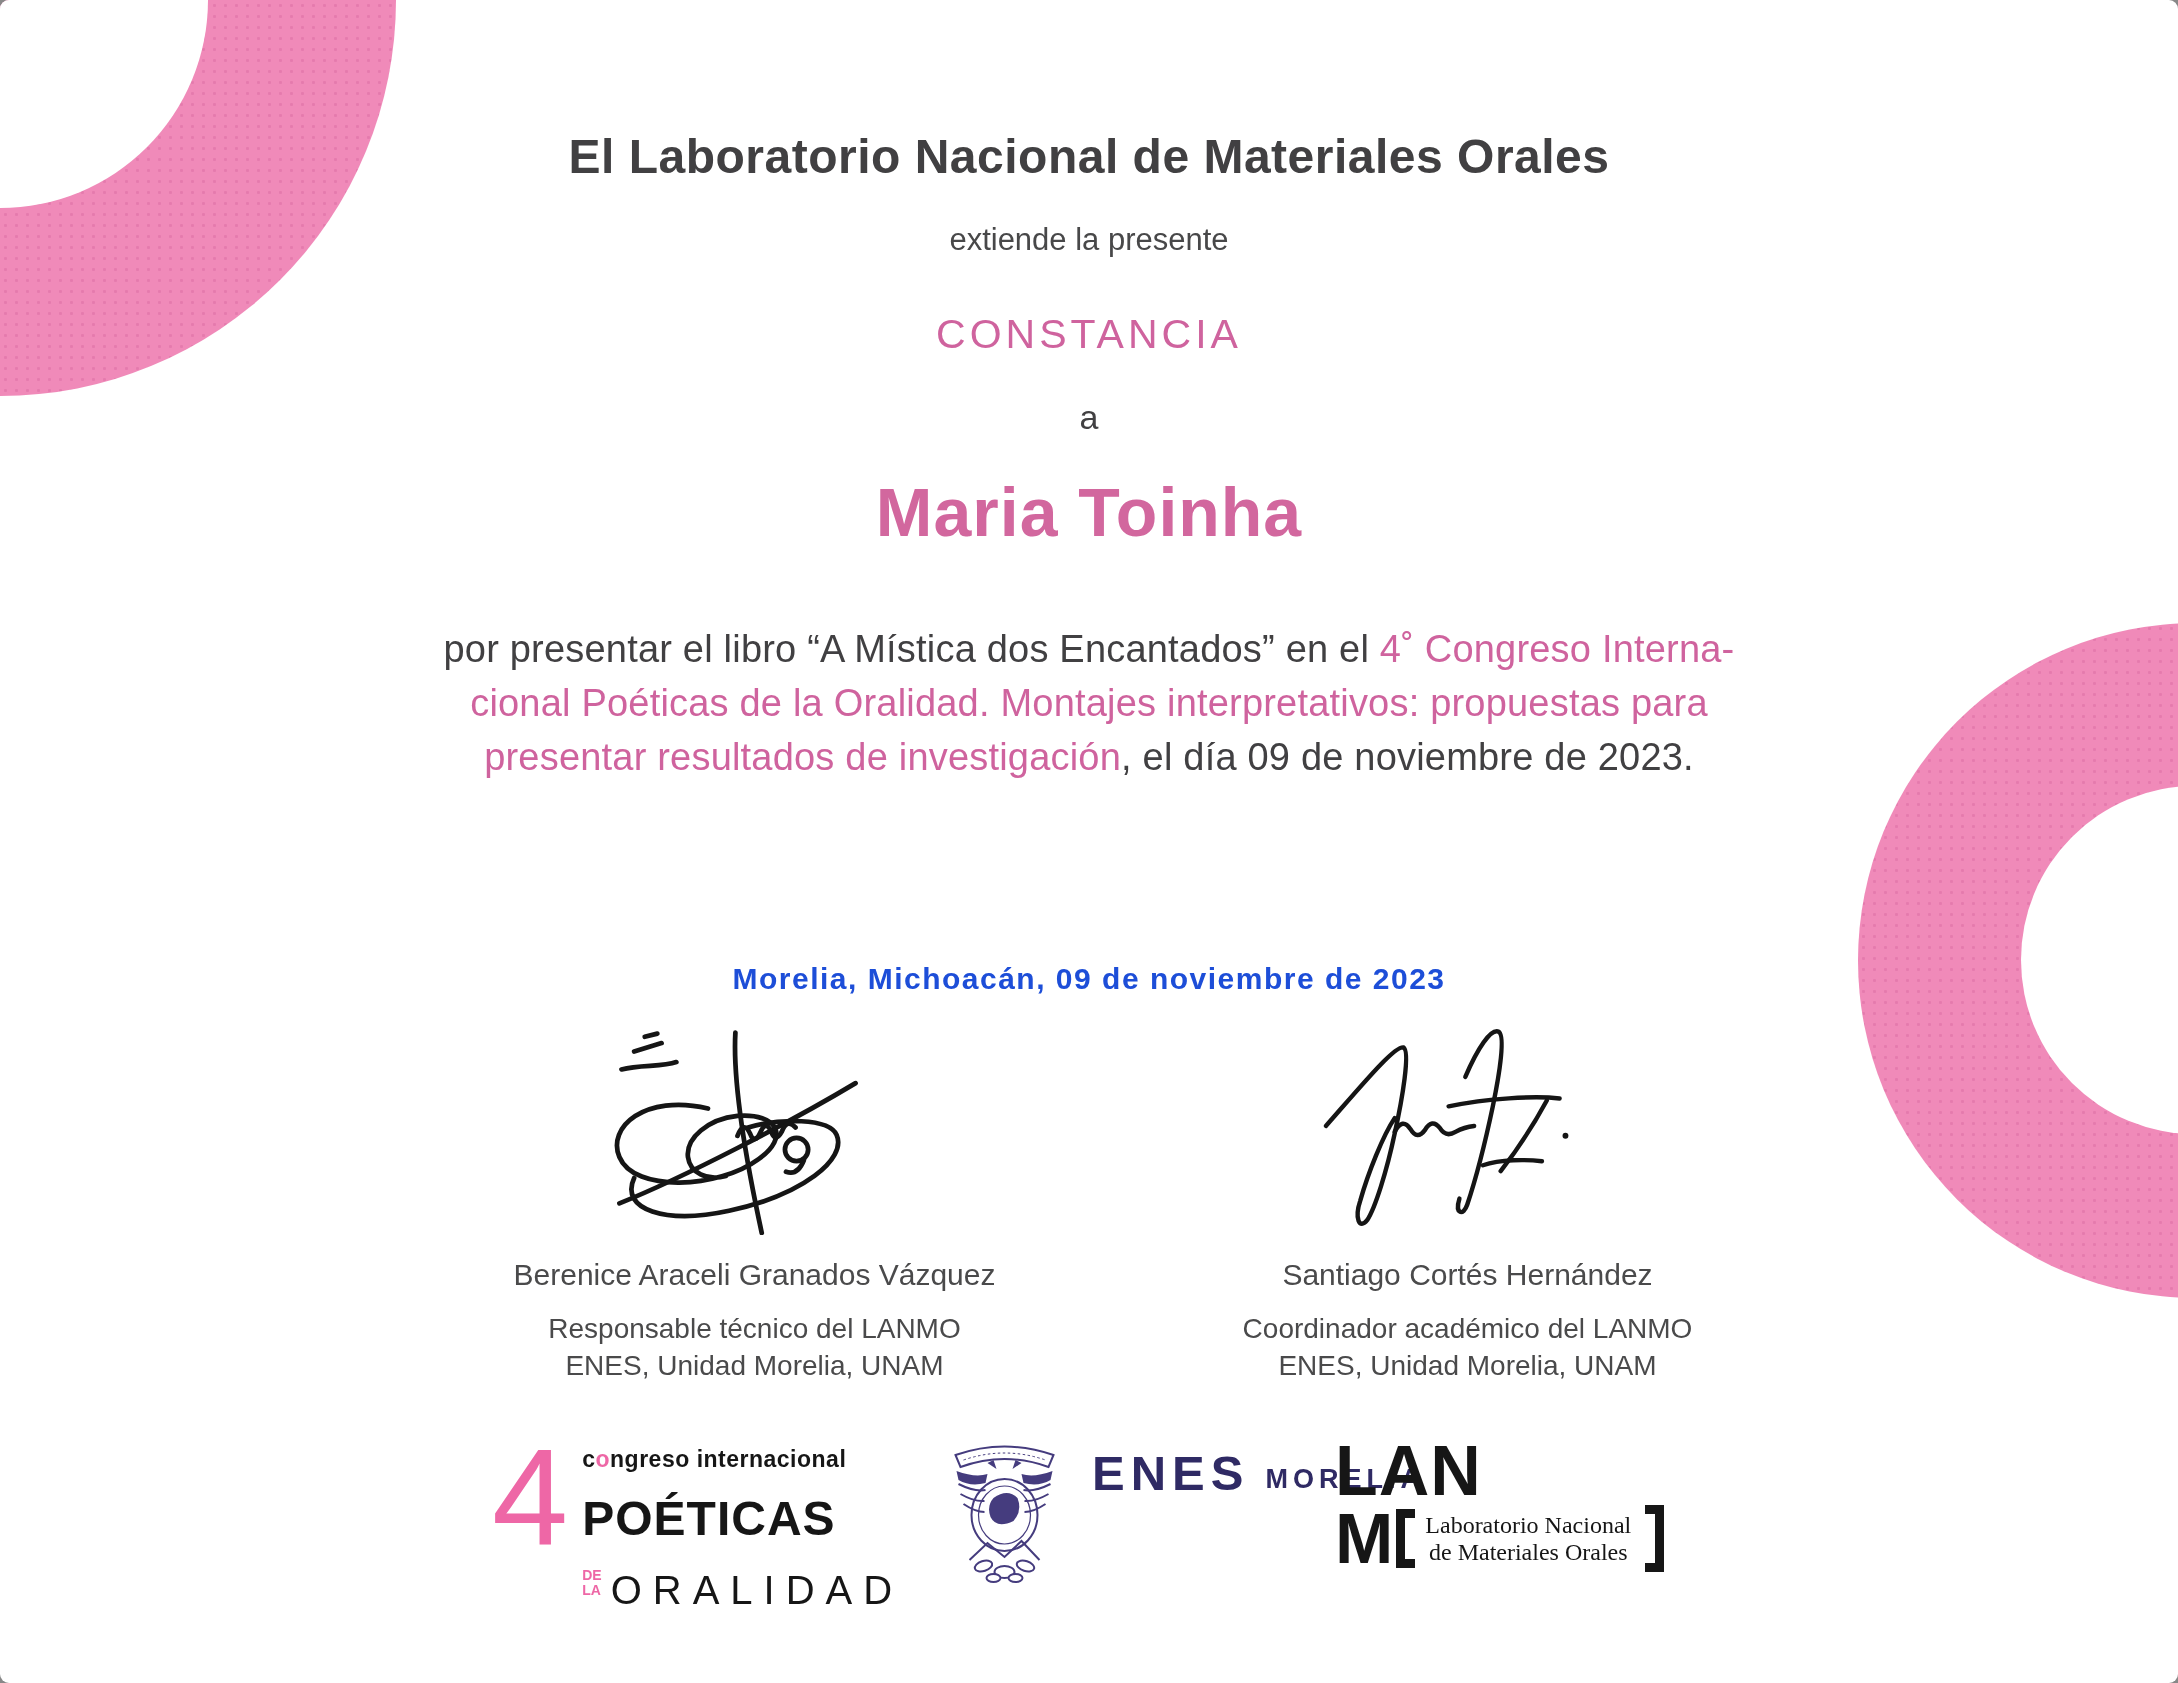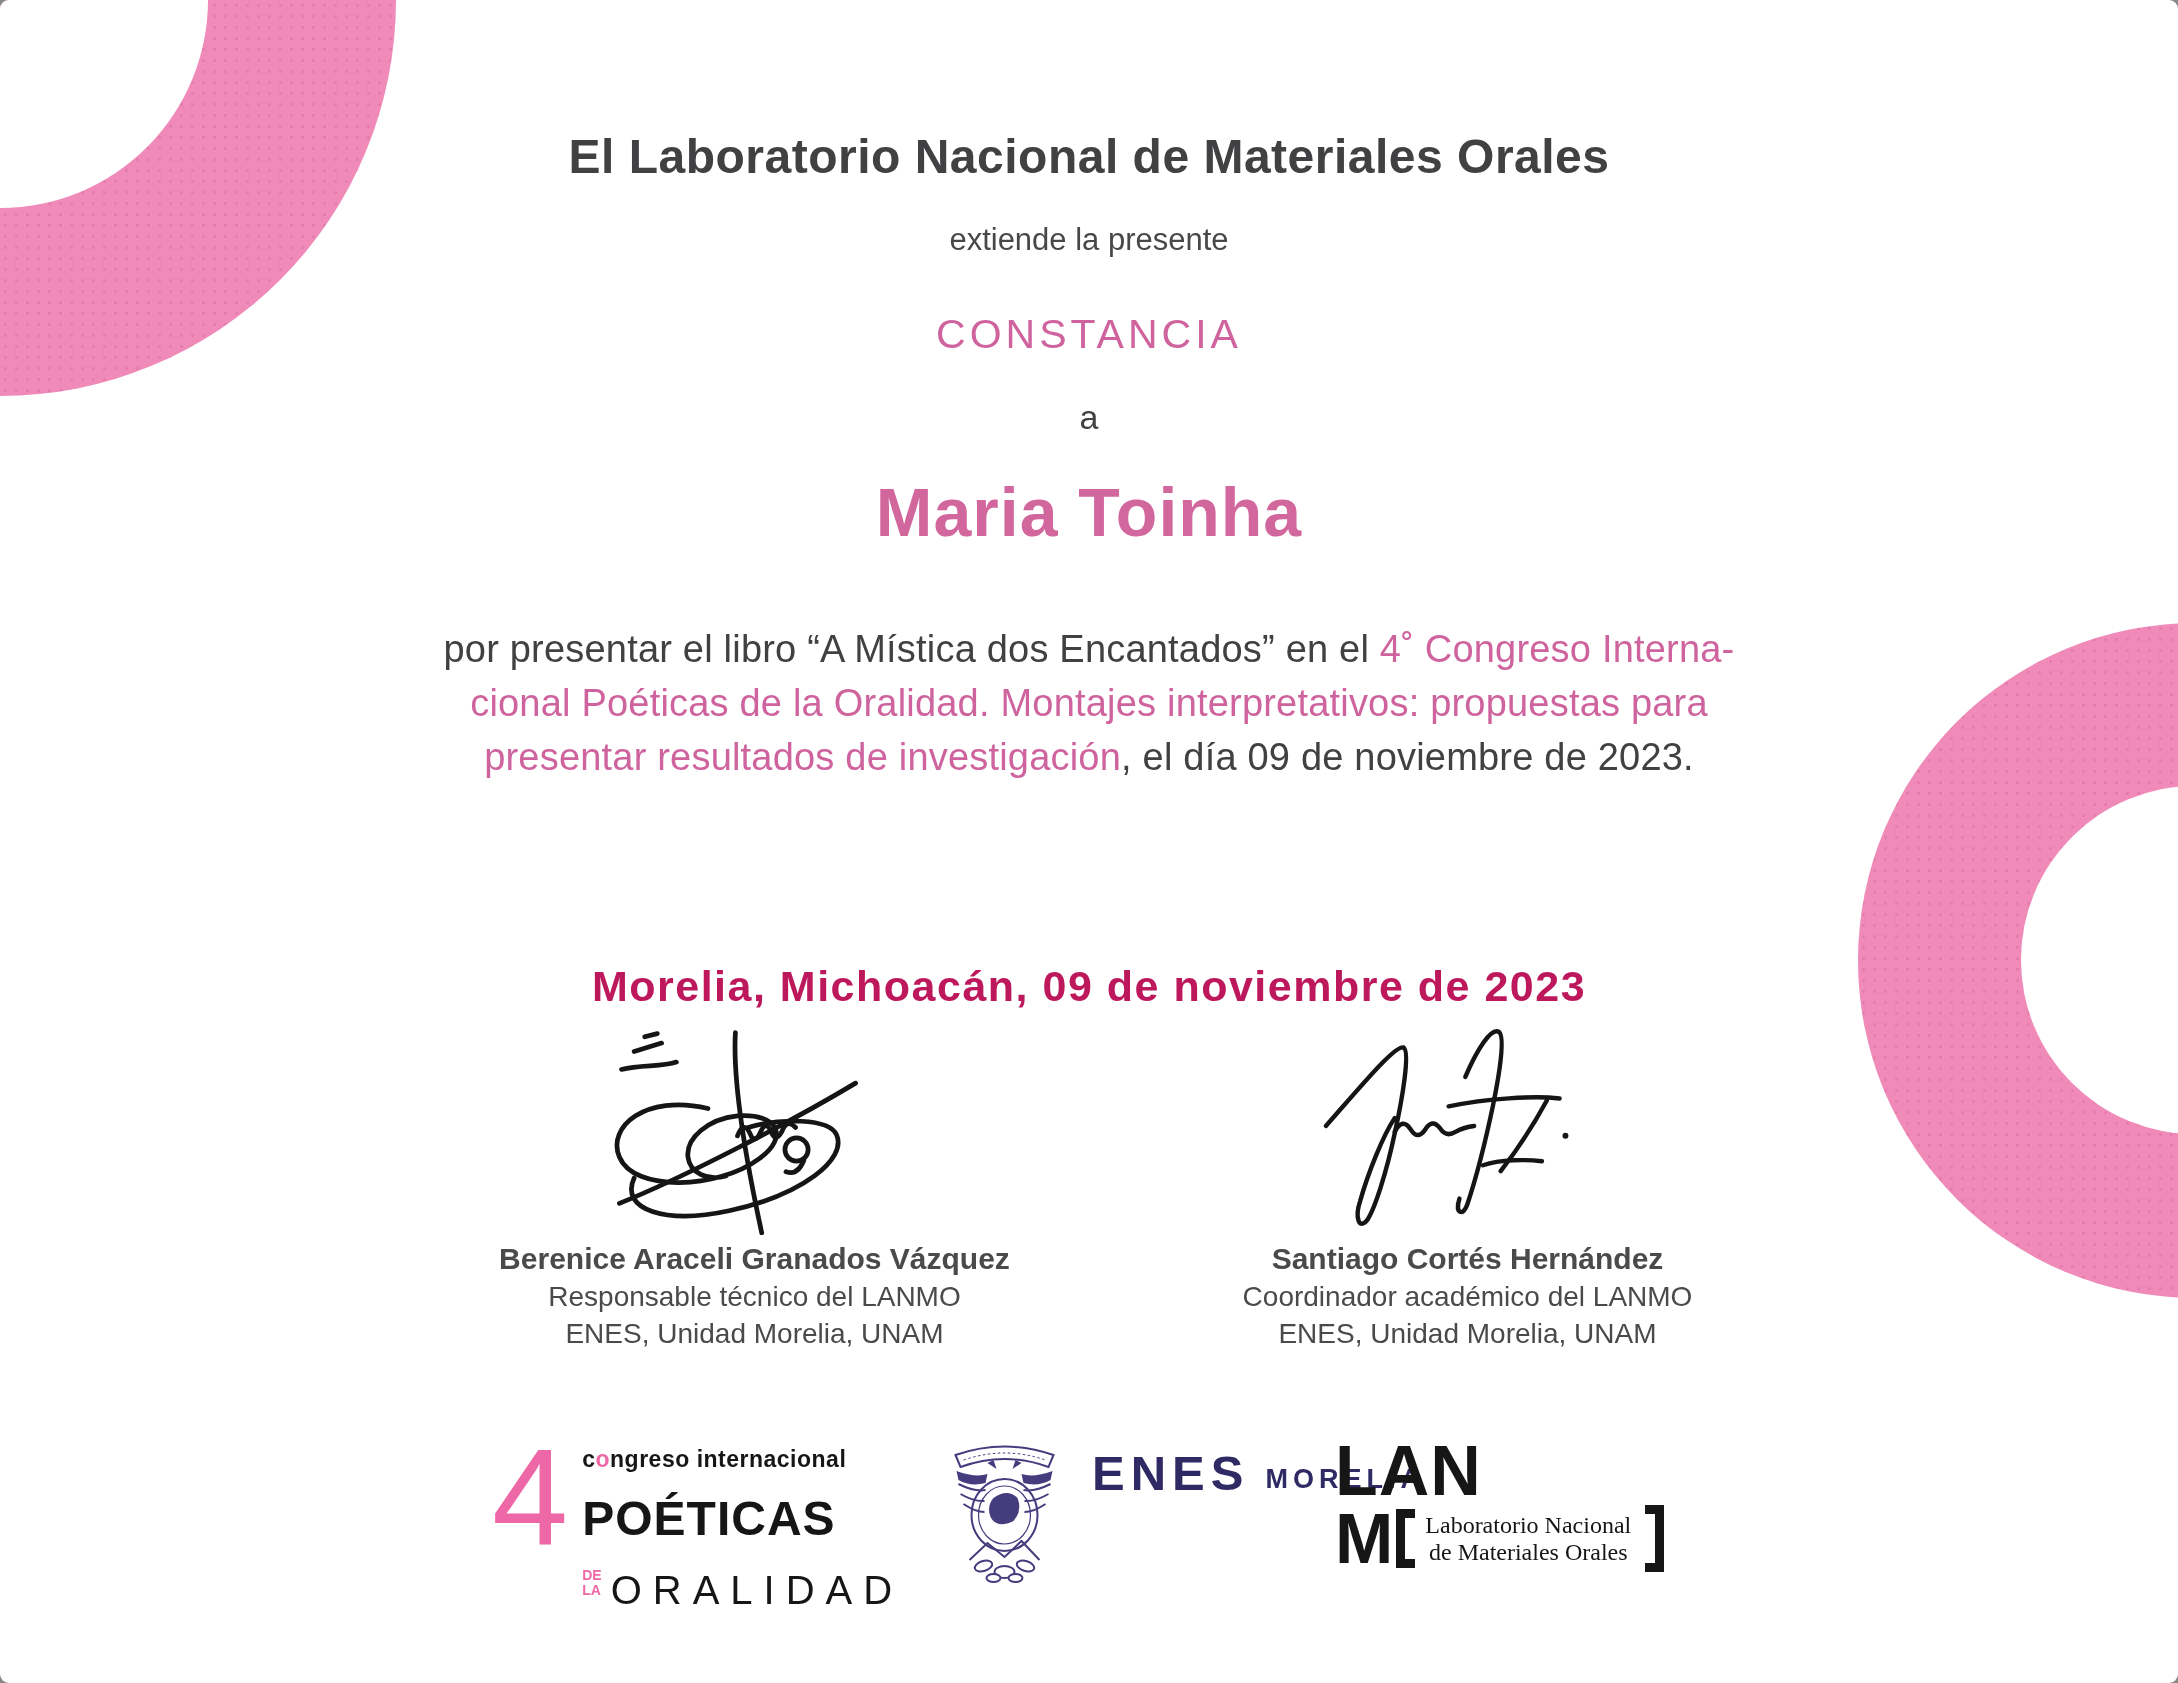--- a/index.html
+++ b/index.html
@@ -30,30 +30,30 @@
   .title{top:129px;font-size:48px;font-weight:700;color:#414042;letter-spacing:0.5px;}
   .extends{top:222px;font-size:31px;font-weight:400;color:#484849;}
   .constancia{top:311px;font-size:41px;font-weight:400;color:#cf639e;letter-spacing:4px;}
   .a-word{top:398px;font-size:34px;font-weight:400;color:#414042;}
   .recipient{top:473px;font-size:68px;font-weight:800;color:#d2679e;letter-spacing:1px;}
 
   .body-par{top:622px;font-size:38px;line-height:54px;font-weight:500;color:#414042;letter-spacing:0.2px;}
   .body-par .pink{color:#cf639e;}
   .body-par .dark{color:#414042;}
 
-  .dateline{top:962px;font-size:43px;font-weight:700;color:#be185d;letter-spacing:1.5px;}
+  .dateline{top:962px;font-size:30px;font-weight:700;color:#1d4ed8;letter-spacing:1.5px;}
 
   .sig-svg{position:absolute;}
   .sig-left{left:579px;top:1022px;}
   .sig-right{left:1302px;top:1016px;}
 
   .sig-col{position:absolute;top:1240px;width:673px;text-align:center;color:#4a4a4b;}
   .sig-col-left{left:418px;}
   .sig-col-right{left:1131px;}
-  .sig-name{font-size:30px;font-weight:700;line-height:38px;margin:0;}
+  .sig-name{font-size:30px;font-weight:400;line-height:38px;margin:16px;}
   .sig-role{font-size:28px;font-weight:400;line-height:37px;margin:0;}
 
   
   .logo-poeticas{position:absolute;left:492px;top:1438px;display:flex;align-items:flex-start;}
   .p4{font-size:137px;line-height:117px;font-weight:500;color:#ee67a6;margin-right:14px;}
   .p-col{display:flex;flex-direction:column;padding-top:8px;gap:12px;}
   .p-cong{font-size:23px;font-weight:700;color:#161616;letter-spacing:0.5px;}
   .p-cong .pink-o{color:#ee67a6;font-weight:800;}
   .p-poeticas{font-size:48px;font-weight:800;color:#161616;letter-spacing:1px;margin-top:6px;}
   .p-oral-row{display:flex;align-items:flex-start;margin-top:10px;}

